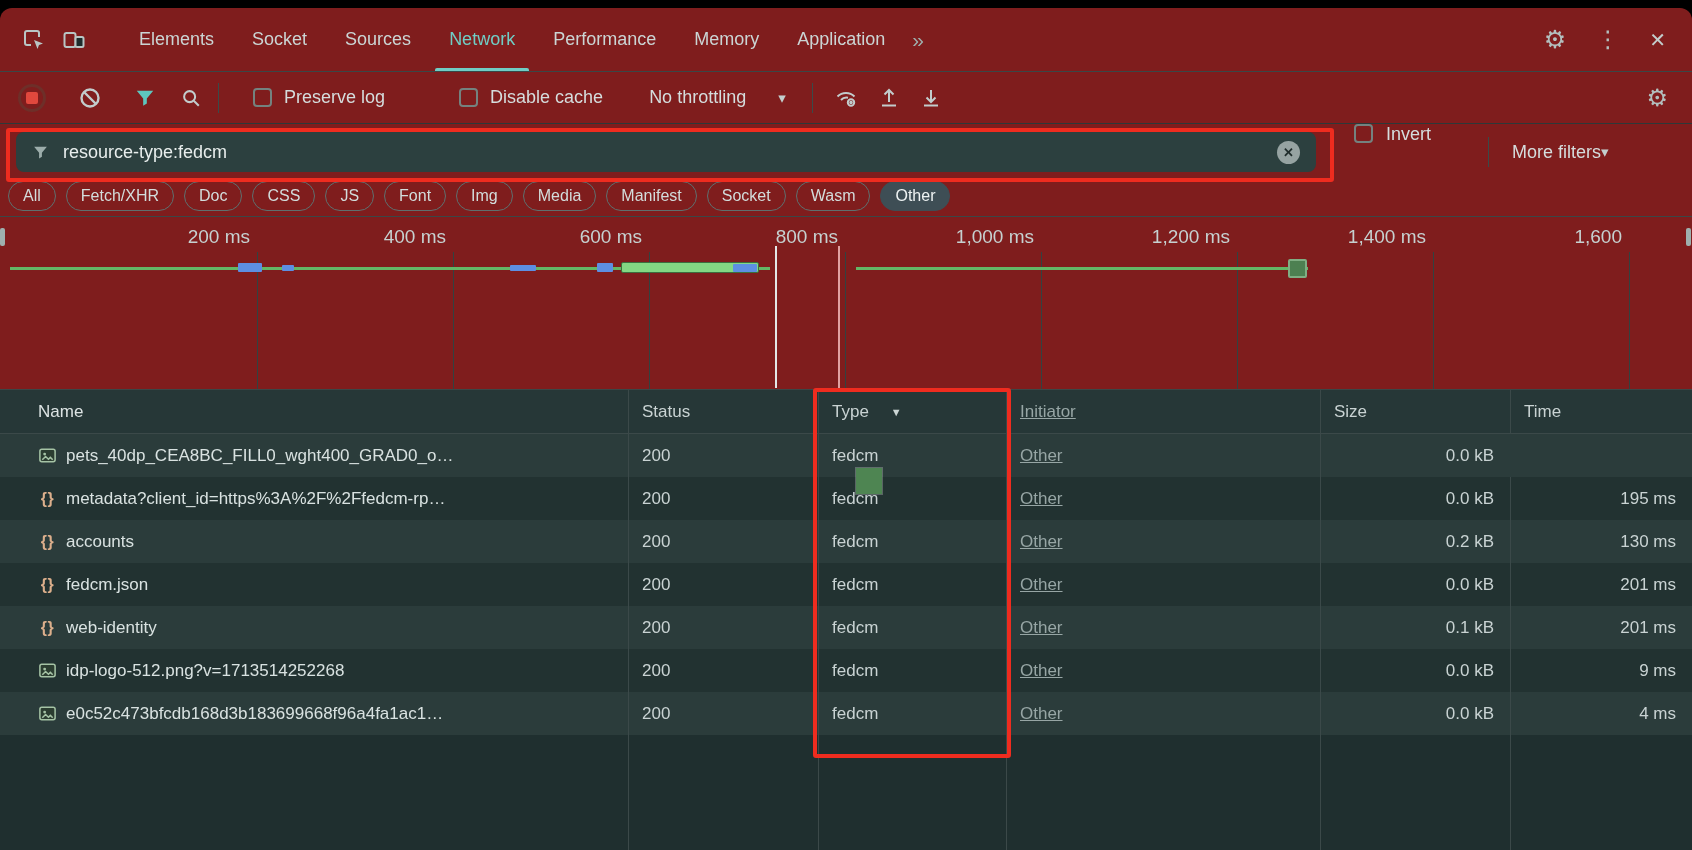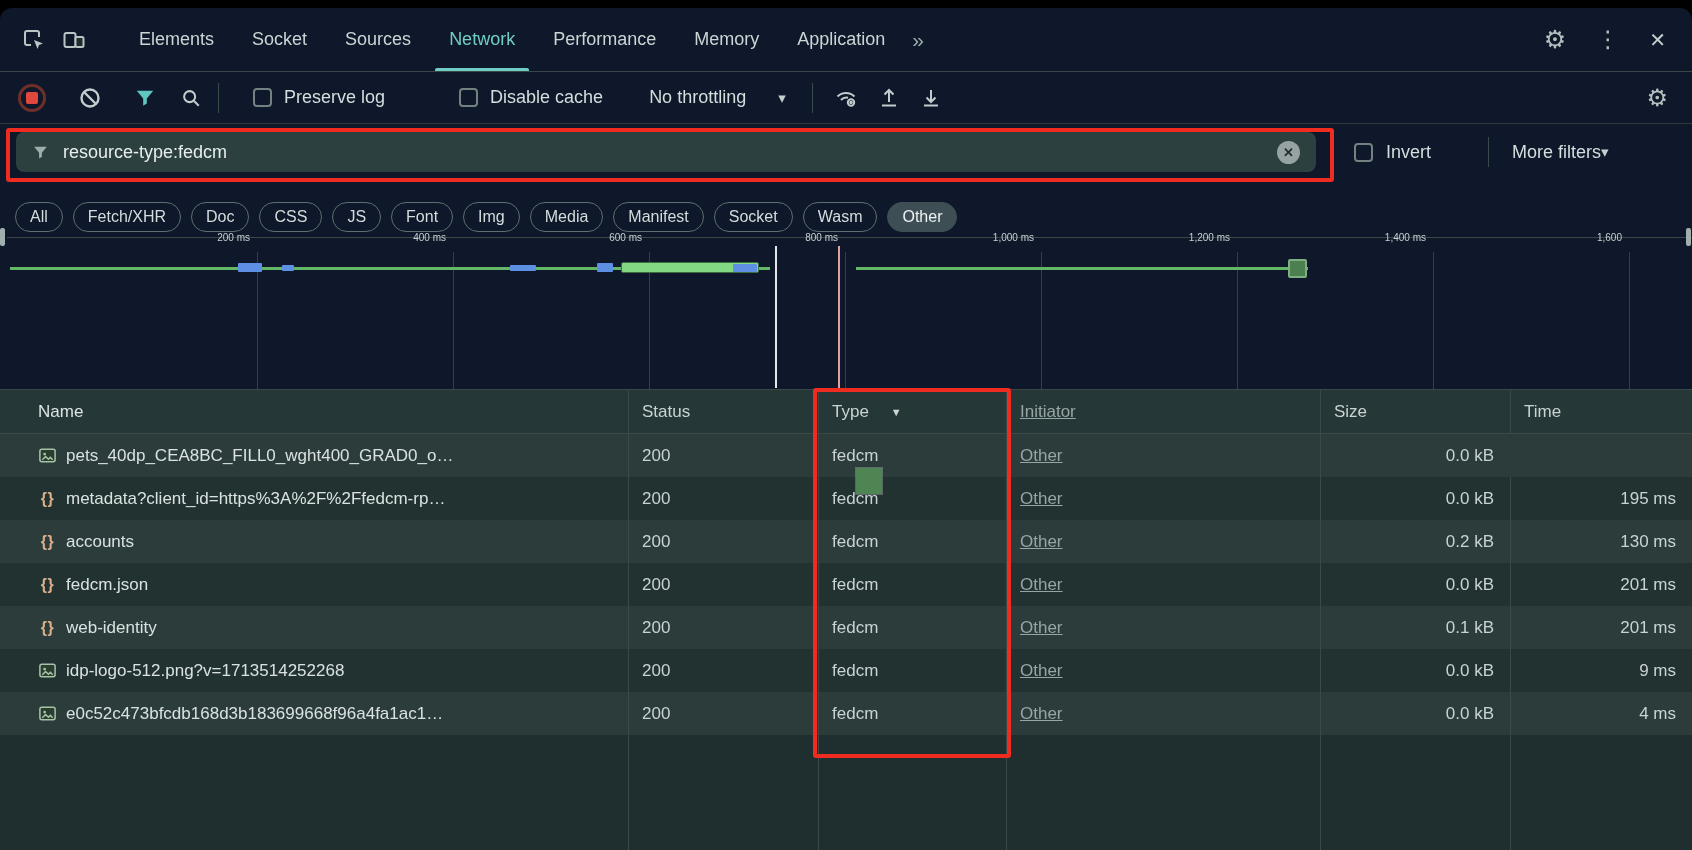--- a/index.html
+++ b/index.html
@@ -1,19 +1,19 @@
 <!DOCTYPE html>
 <html><head>
 <meta charset="utf-8">
 <style>
   html,body{margin:0;padding:0;background:#000;}
   *{box-sizing:border-box;}
   .screen{position:relative;width:1692px;height:850px;overflow:hidden;background:#000;
           font-family:"Liberation Sans",sans-serif;-webkit-font-smoothing:antialiased;}
-  .devtools{position:absolute;top:8px;left:0;right:0;bottom:0;background:#0f172a;
+  .devtools{position:absolute;top:8px;left:0;right:0;bottom:0;background:#7f1d1d;
             border-radius:12px 12px 0 0;overflow:hidden;color:#d9e2e1;}
 
   
   .tabbar{position:absolute;top:0;left:0;right:0;height:64px;display:flex;align-items:center;
           padding:0 14px;border-bottom:1px solid #3a4747;}
   .ticon{width:40px;height:40px;display:flex;align-items:center;justify-content:center;
          color:#b9c5c4;border-radius:6px;flex:0 0 auto;}
   .tabs{display:flex;height:100%;margin-left:26px;}
   .tab{height:100%;display:flex;align-items:center;padding:0 19px;font-size:18px;color:#cbd5d4;
        position:relative;white-space:nowrap;cursor:default;}
@@ -49,36 +49,36 @@
 
   
   .filterrow{position:absolute;top:116px;left:0;right:0;height:56px;}
   .filterbox{position:absolute;left:16px;top:8px;width:1300px;height:40px;background:#2c403f;
              border-radius:8px;display:flex;align-items:center;padding:5px 16px;gap:14px;}
   .smallfunnel{color:#9cadab;display:flex;}
   .filter-input-field{flex:1;background:transparent;border:0;outline:none;color:#e8eeed;
              font-size:18px;font-family:"Liberation Sans",sans-serif;padding:0;}
   .clearbtn{width:23px;height:23px;border-radius:50%;background:#96a3a2;color:#1f2c2b;
             display:flex;align-items:center;justify-content:center;font-size:13px;font-weight:bold;flex:0 0 auto;}
-  .invert{position:absolute;left:1354px;top:0;height:56px;display:flex;align-items:center;gap:13px;
+  .invert{position:absolute;left:1354px;top:0;height:56px;display:flex;gap:13px;
           font-size:18px;color:#d5dddd;}
   .filter-vdiv{position:absolute;left:1488px;top:13px;width:1px;height:30px;background:#3a4a49;}
   .morefilters{position:absolute;left:1512px;top:0;height:56px;display:flex;align-items:center;
           font-size:18px;color:#d5dddd;}
 
   
-  .chipsrow{position:absolute;top:188px;left:0;right:0;height:42px;display:flex;align-items:center;
-            gap:10px;padding:0 8px;border-bottom:1px solid #3a4747;margin-left:7px;}
+  .chipsrow{position:absolute;top:167px;left:0;right:0;height:42px;display:flex;align-items:center;
+            gap:10px;padding:0 8px;border-bottom:1px solid #3a4747;}
   .chip{height:30px;padding:0 14px;border:1.5px solid #5e706f;border-radius:15px;display:flex;
         align-items:center;font-size:16px;color:#d3dddc;white-space:nowrap;cursor:default;}
   .chip.sel{background:#3e4e55;border-color:#3e4e55;color:#eef3f3;}
 
   
   .timeline{position:absolute;top:214px;left:0;right:0;height:168px;border-bottom:1px solid #3a4747;}
-  .tl-labels{display:flex;padding-left:61px;height:30px;align-items:center;font-size:10px;color:#c6d1d0;}
+  .tl-labels{display:flex;padding-left:61px;height:30px;align-items:center;font-size:19px;color:#c6d1d0;}
   .tl-label{width:196px;text-align:right;padding-right:7px;flex:0 0 auto;}
   .gl{position:absolute;top:30px;bottom:0;width:1px;background:#324241;}
   .gl1{left:257px;} .gl2{left:453px;} .gl3{left:649px;} .gl4{left:845px;}
   .gl5{left:1041px;} .gl6{left:1237px;} .gl7{left:1433px;} .gl8{left:1629px;}
   .wf{position:absolute;}
   .wf-line{background:#64b766;height:3px;top:45px;}
   .wf-line1{left:10px;width:760px;}
   .wf-line2{left:856px;width:452px;}
   .wf-blue{background:#5d8fe2;border-radius:1px;}
   .wf-thick{left:621px;width:138px;top:40px;height:11px;background:#83d884;border:1px solid #3c6e3e;border-radius:2px;}

